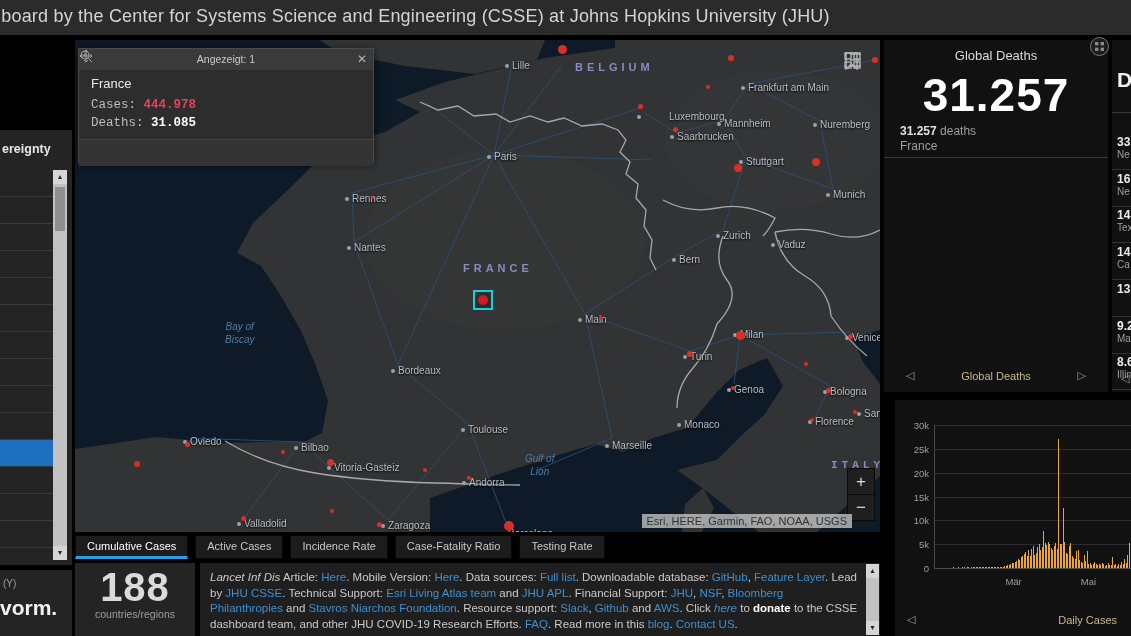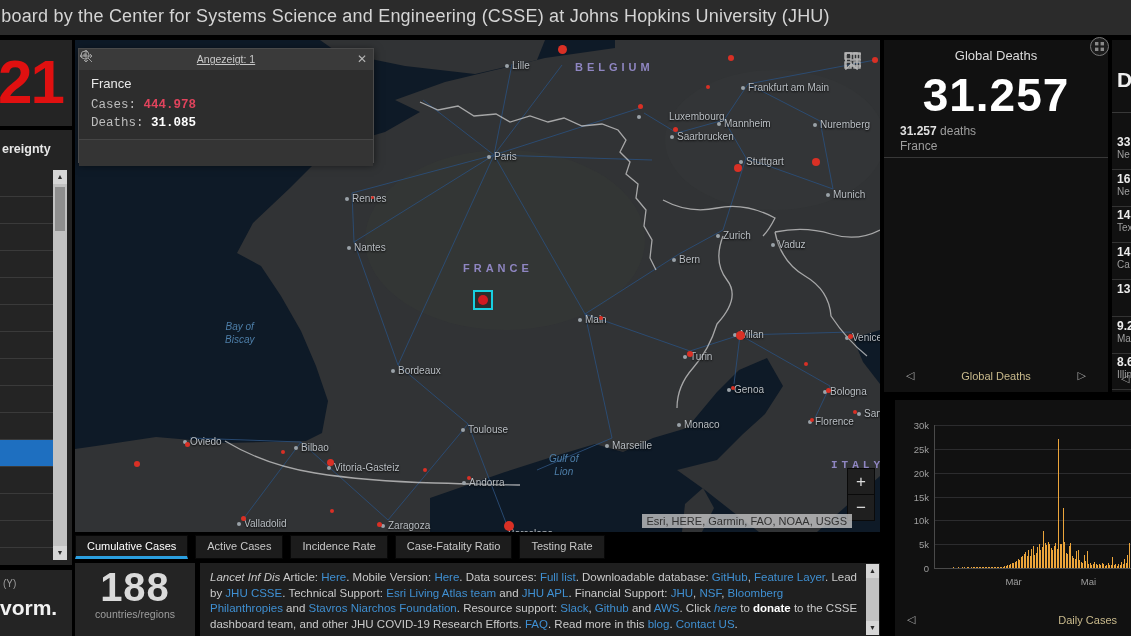--- a/index.html
+++ b/index.html
@@ -32,21 +32,21 @@
   .citydot{position:absolute;width:4px;height:4px;border-radius:50%;background:#9aa2a8;}
   .region{position:absolute;font-size:11px;letter-spacing:4px;color:#8f86c2;font-weight:bold;white-space:nowrap;}
   .water{position:absolute;font-size:10px;font-style:italic;color:#4d7ea8;text-align:center;white-space:pre-line;line-height:13px;}
   .reddot{position:absolute;border-radius:50%;background:#d93025;}
   #selmark{position:absolute;width:16px;height:16px;border:2px solid #18cfe0;background:rgba(0,0,0,.15);}
   #selmark i{position:absolute;left:3px;top:3px;width:10px;height:10px;border-radius:50%;background:#d11a21;}
   
   #popup{position:absolute;left:3px;top:8px;width:294px;height:113px;background:#2b2b2b;
          border:1px solid #4a4a4a;box-shadow:0 2px 8px rgba(0,0,0,.6);}
   #popup-hd{height:21px;background:#3a3a3a;position:relative;}
-  #popup-hd .t{position:absolute;left:0;right:0;top:4px;text-align:center;font-size:10.5px;color:#c9c9c9;text-decoration:underline;}
+  #popup-hd .t{position:absolute;left:0;right:0;top:4px;text-align:center;font-size:10.5px;color:#c9c9c9;}
   #popup-x{position:absolute;right:6px;top:3px;color:#b5b5b5;font-size:12px;cursor:default;}
   #popup-bd{padding:6px 12px;background:#2d2d2d;height:57px;}
   #pp-country{font-size:13px;color:#e8e8e8;margin-bottom:7px;}
   .pp-line{font-size:12.5px;color:#bdbdbd;margin-bottom:4px;font-family:Liberation Mono, monospace;}
   .pp-cases{color:#e0435c;font-weight:bold;}
   .pp-deaths{color:#fff;font-weight:bold;}
   #popup-ft{height:26px;background:#343434;border-top:1px solid #454545;display:flex;align-items:center;gap:16px;padding-left:12px;}
   
   #map-icons{position:absolute;right:8px;top:12px;display:flex;gap:14px;}
   #zoomctrl{position:absolute;right:5px;top:428px;width:26px;background:#1f1f1f;border:1px solid #0a0a0a;}
@@ -100,23 +100,20 @@
 </style>
 </head>
 <body>
 
 <div id="root">
 
   <div id="titlebar">
     <span>hboard by the Center for Systems Science and Engineering (CSSE) at Johns Hopkins University (JHU)</span>
   </div>
 
-  <div class="panel" id="panel-cases">
-    <div id="big-red">21</div>
-  </div>
 
   <div class="panel" id="panel-list">
     <div id="list-hdr">ereignty</div>
     <div id="left-rows">
         <div class="lrow"></div>
         <div class="lrow"></div>
         <div class="lrow"></div>
         <div class="lrow"></div>
         <div class="lrow"></div>
         <div class="lrow"></div>
@@ -273,21 +270,21 @@
         <div class="citydot" style="left: 306px; top: 484px;"></div>
         <div class="city" style="left: 313px; top: 480px;">Zaragoza</div>
         <div class="citydot" style="left: 387px; top: 441px;"></div>
         <div class="city" style="left: 394px; top: 437px;">Andorra</div>
         <div class="city" style="left: 433px; top: 488px;">Barcelona</div>
         <div class="region" style="left: 388px; top: 222px;">FRANCE</div>
         <div class="region" style="left: 500px; top: 21px;">BELGIUM</div>
         <div class="region" style="left: 756px; top: 419px; font-family: Liberation Mono, monospace;">ITALY</div>
         <div class="water" style="left: 150px; top: 280px;">Bay of
 Biscay</div>
-        <div class="water" style="left: 450px; top: 412px; margin-left: 24px;">Gulf of
+        <div class="water" style="left: 450px; top: 412px;">Gulf of
 Lion</div>
         <div class="reddot" style="left: 482.5px; top: 4.5px; width: 9px; height: 9px;"></div>
         <div class="reddot" style="left: 653px; top: 15px; width: 6px; height: 6px;"></div>
         <div class="reddot" style="left: 562.5px; top: 63.5px; width: 5px; height: 5px;"></div>
         <div class="reddot" style="left: 597.5px; top: 86.5px; width: 5px; height: 5px;"></div>
         <div class="reddot" style="left: 631px; top: 45px; width: 4px; height: 4px;"></div>
         <div class="reddot" style="left: 659px; top: 124px; width: 8px; height: 8px;"></div>
         <div class="reddot" style="left: 737px; top: 118px; width: 8px; height: 8px;"></div>
         <div class="reddot" style="left: 797px; top: 17px; width: 6px; height: 6px;"></div>
         <div class="reddot" style="left: 295.5px; top: 155.5px; width: 3px; height: 3px;"></div>

